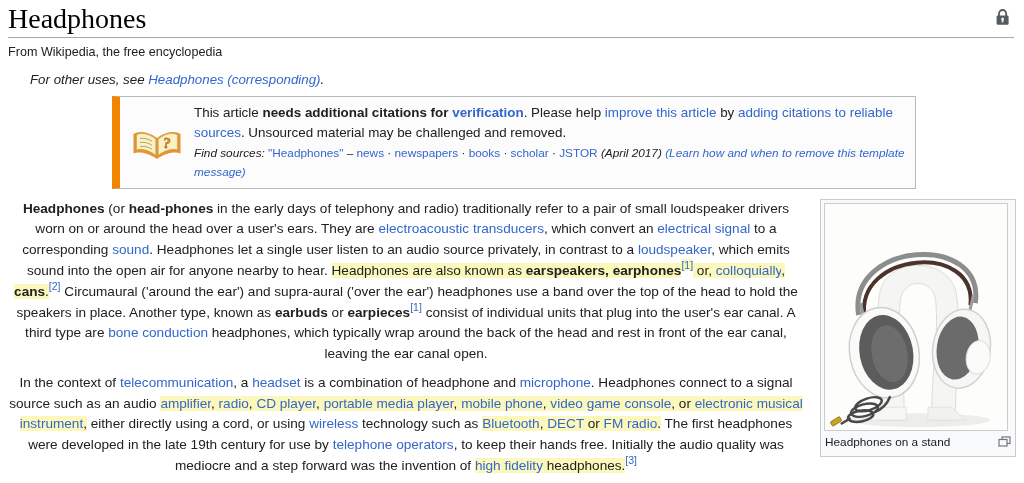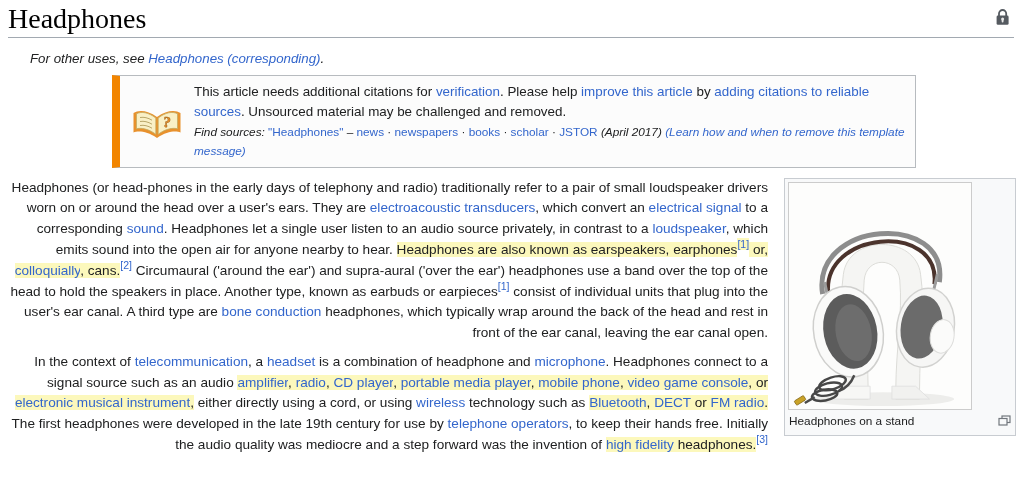--- a/index.html
+++ b/index.html
@@ -43,36 +43,36 @@
     padding: 6px 10px 6px 0;
     min-height: 62px;
   }
   .ambox-icon { flex: 0 0 74px; display: flex; justify-content: center; align-items: center; }
   .ambox-text { flex: 1; }
   .ambox-line1 { font-size: 13.4px; line-height: 1.5; }
   .ambox-line2 { font-size: 11.8px; line-height: 1.6; margin-top: 1px; }
 
   
   .content { margin: 10px 8px 0 8px; }
-  .content p { margin: 0 0 9px 0; line-height: 20.5px; text-align: right; }
+  .content p { margin: 0 0 9px 0; line-height: 20.5px; text-align: center; }
 
   
-  .b { font-weight: normal; }
+  .b { font-weight: bold; }
   .it { font-style: italic; text-align: center; }
   .link { color: #3366cc; cursor: pointer; }
   .hl { background: #fcf8bc; }
   .ref {
     color: #3366cc; font-size: 10.5px; vertical-align: super;
     line-height: 1; cursor: pointer;
   }
 
   
   .thumb {
     float: right;
-    width: 232px;
+    width: 196px;
     margin: 0 0 6px 16px;
     border: 1px solid #c8ccd1;
     background: #f8f9fa;
     padding: 3px;
   }
   .thumb-img {
     width: 184px; height: 228px;
     border: 1px solid #ccc;
     background: #fff;
     display: block;
@@ -94,20 +94,21 @@
     <span class="lock-wrap">
       <svg width="15" height="18" viewBox="0 0 15 18">
         <path d="M4 8 V5.6 a3.6 3.6 0 0 1 7.2 0 V8" fill="none" stroke="#555a60" stroke-width="1.8"></path>
         <rect x="1.6" y="7.6" width="12" height="9.2" rx="1.4" fill="#555a60"></rect>
         <circle cx="7.6" cy="11" r="1.5" fill="#e9e9e9"></circle>
         <rect x="6.7" y="11.6" width="1.8" height="3" rx="0.8" fill="#e9e9e9"></rect>
       </svg>
     </span>
   </div>
 
+  <div class="subtitle">From Wikipedia, the free encyclopedia</div>
 
   <div class="hatnote"><span class="it">For other uses, see </span><span class="it link">Headphones (corresponding)</span><span class="it">.</span></div>
 
   <div class="ambox">
     <div class="ambox-icon">
       <svg width="52" height="42" viewBox="0 0 52 42">
         <path d="M26 38 C16 31 7 30.5 2.5 32.5 L2.5 13 C8 9.5 17 10.5 26 17 C35 10.5 44 9.5 49.5 13 L49.5 32.5 C45 30.5 36 31 26 38 Z" fill="#e8912d"></path>
         <path d="M24.8 34.2 C17 28.5 9.5 27.6 5.5 28.8 L5.5 13.8 C10.5 11.2 17.5 12.4 24.8 18 Z" fill="#f9f0c6" stroke="#c4ad62" stroke-width="0.8"></path>
         <path d="M27.2 34.2 C35 28.5 42.5 27.6 46.5 28.8 L46.5 13.8 C41.5 11.2 34.5 12.4 27.2 18 Z" fill="#f9f0c6" stroke="#c4ad62" stroke-width="0.8"></path>
         <path d="M9 17.5 C13 16.8 17 17.8 21 20.2 M9 21.5 C13 20.8 17 21.8 21 24.2 M9 25.5 C13 24.8 17 25.8 21 28.2" stroke="#b9a76a" stroke-width="1" fill="none"></path>

